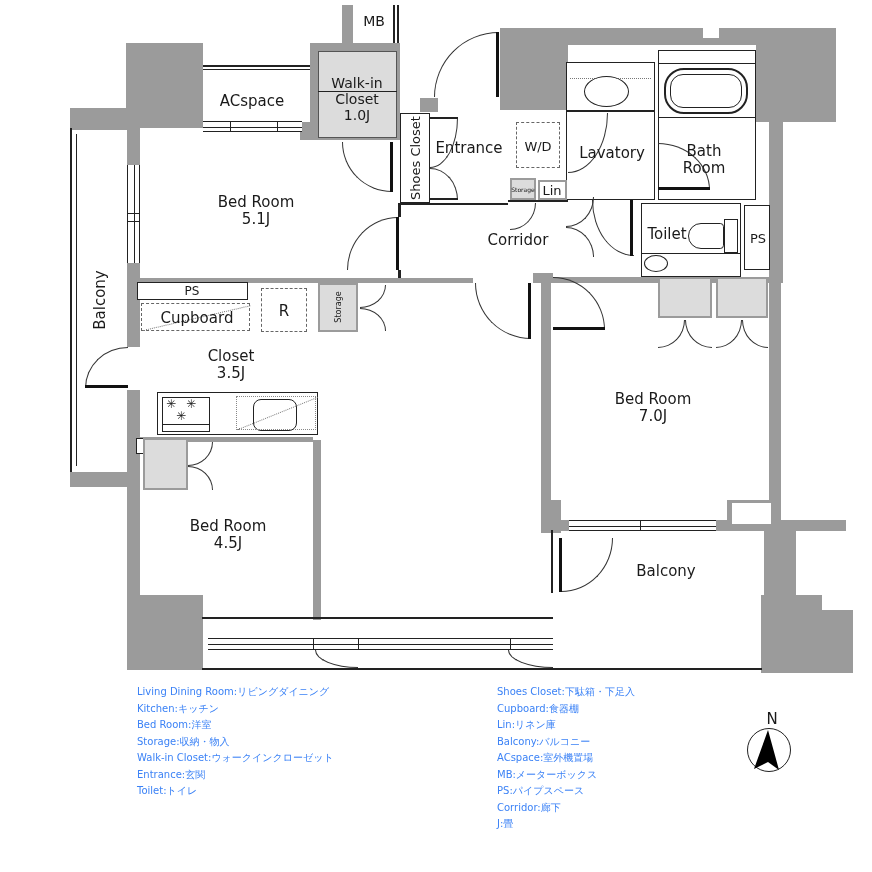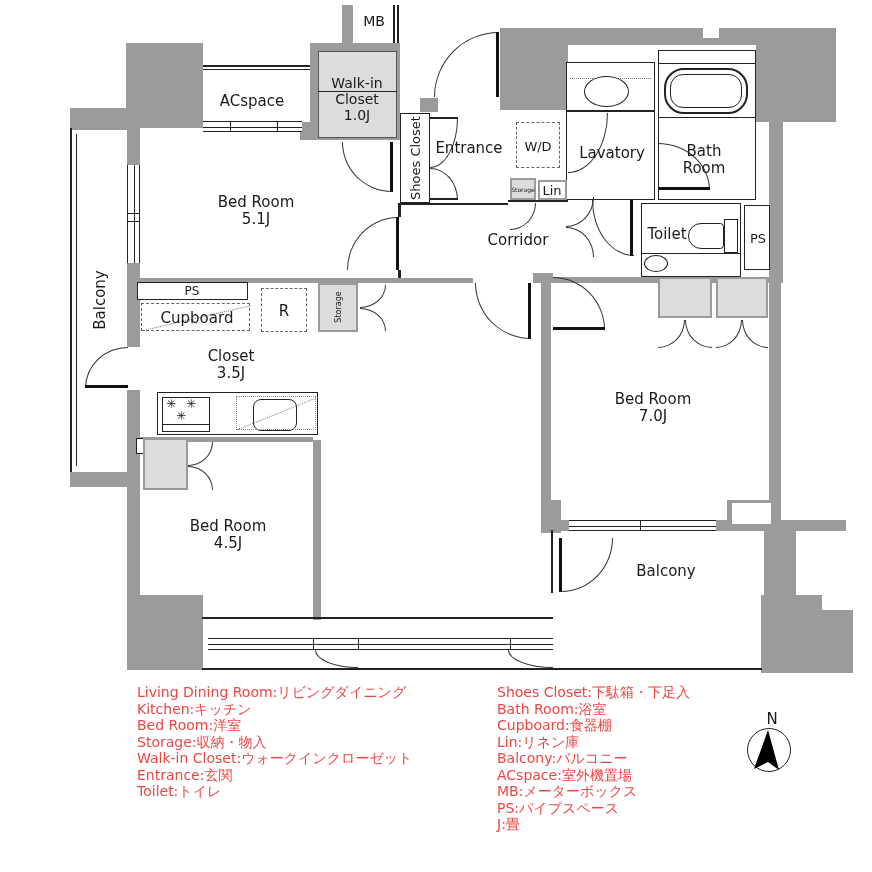--- a/index.html
+++ b/index.html
@@ -26,21 +26,21 @@
   .ell{position:absolute;border:1.5px solid #222;border-radius:50%;background:#fff;box-sizing:border-box;}
   .tub{position:absolute;border:2px solid #222;border-radius:20px;background:#fff;box-sizing:border-box;}
   .tub2{position:absolute;border:1.2px solid #222;border-radius:13px;background:#fff;box-sizing:border-box;}
   .bowl{position:absolute;border:1.5px solid #222;background:#fff;box-sizing:border-box;
         border-radius:14px 4px 4px 14px;}
   .lbl{position:absolute;transform:translate(-50%,-50%);font-size:15px;line-height:17px;
        text-align:center;white-space:nowrap;}
   .vlbl{position:absolute;transform:translate(-50%,-50%) rotate(-90deg);font-size:13px;
         white-space:nowrap;text-align:center;}
   .burner{position:absolute;font-size:12px;color:#222;}
-  .legend{position:absolute;font-size:14px;line-height:16.5px;color:#ef4444;white-space:nowrap;}
+  .legend{position:absolute;font-size:10px;line-height:16.5px;color:#3b82f6;white-space:nowrap;}
   .compass{position:absolute;border:1.5px solid #222;border-radius:50%;background:#fff;box-sizing:border-box;}
 </style>
 </head>
 <body>
 
 <div id="plan">
 
   <div class="w" style="left:126px;top:43px;width:77px;height:85px"></div>
   <div class="w" style="left:127px;top:128px;width:13px;height:37px"></div>
   <div class="w" style="left:342px;top:5px;width:11px;height:38px"></div>
@@ -237,27 +237,27 @@
     <div>Living Dining Room:リビングダイニング</div>
     <div>Kitchen:キッチン</div>
     <div>Bed Room:洋室</div>
     <div>Storage:収納・物入</div>
     <div>Walk-in Closet:ウォークインクローゼット</div>
     <div>Entrance:玄関</div>
     <div>Toilet:トイレ</div>
   </div>
   <div class="legend" style="left:497px;top:684px">
     <div>Shoes Closet:下駄箱・下足入</div>
-    <div>Bath Room:浴室</div>
     <div>Cupboard:食器棚</div>
     <div>Lin:リネン庫</div>
     <div>Balcony:バルコニー</div>
     <div>ACspace:室外機置場</div>
     <div>MB:メーターボックス</div>
     <div>PS:パイプスペース</div>
+    <div>Corridor:廊下</div>
     <div>J:畳</div>
   </div>
 
   <div class="lbl" style="left:772px;top:719px;font-size:15px">N</div>
   <div class="compass" style="left:747px;top:728px;width:44px;height:44px">
     <svg width="42" height="42" viewBox="0 0 42 42" style="position:absolute;left:0;top:0">
       <polygon points="20,1 31,41 20,33 6,40" fill="#000"></polygon>
     </svg>
   </div>
 

